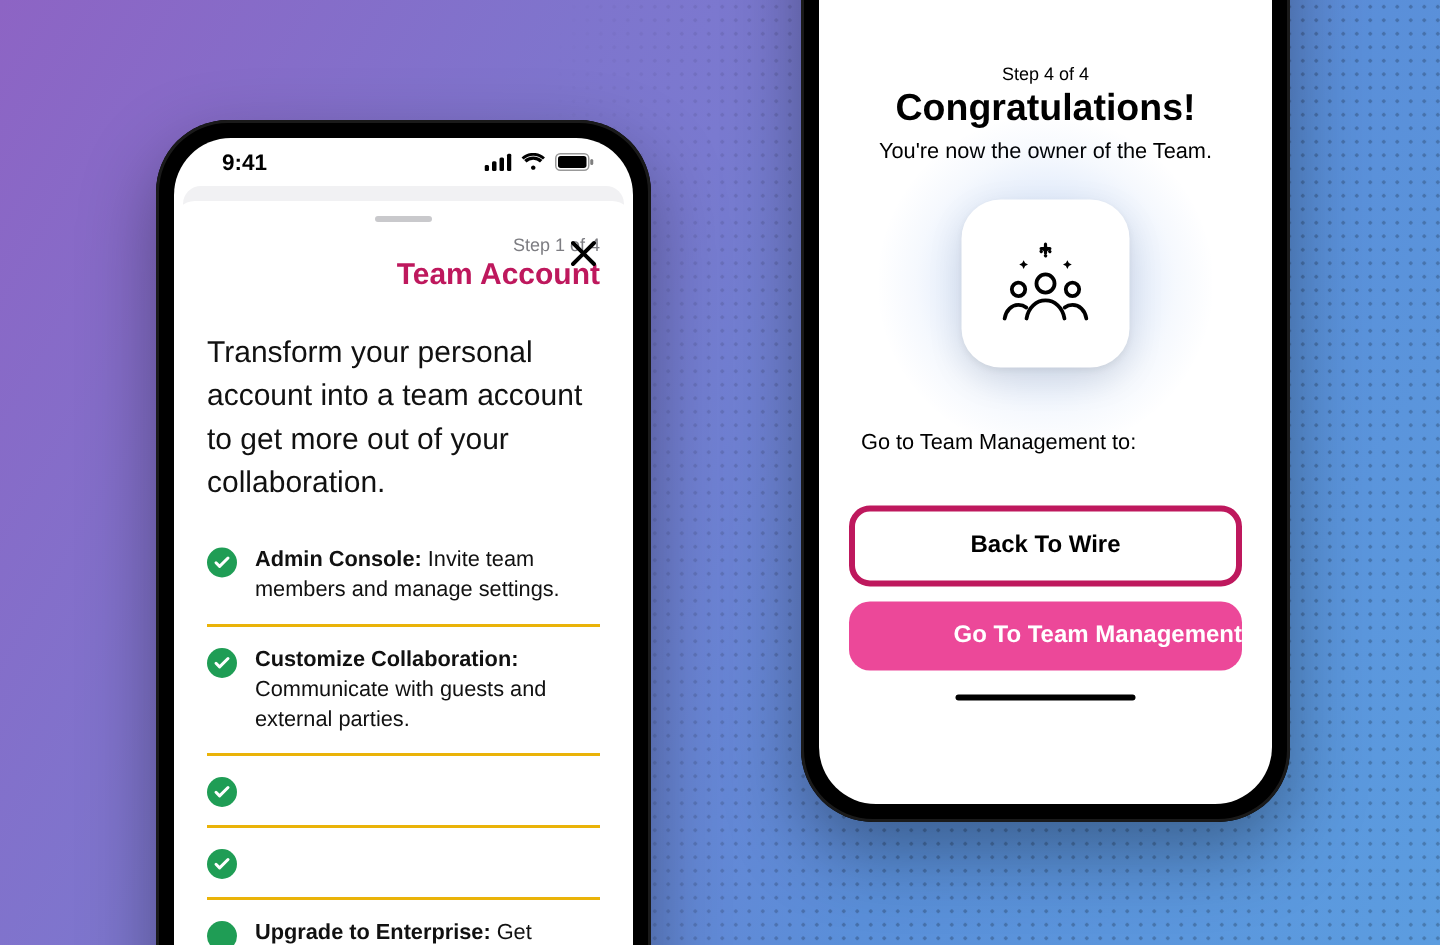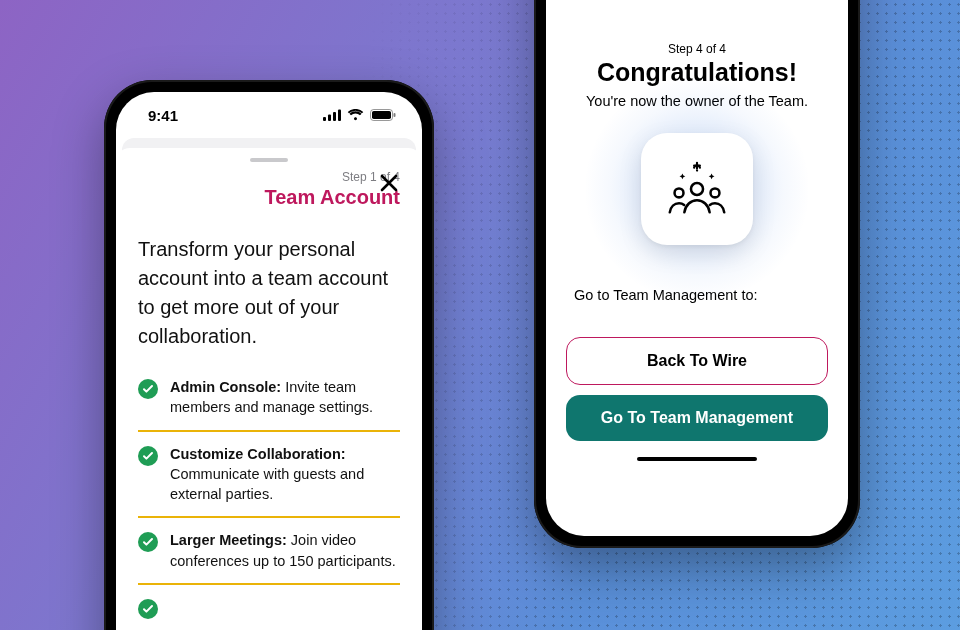--- a/index.html
+++ b/index.html
@@ -35,21 +35,21 @@
     background: #fff;
     width: 100%; height: 100%;
     border-radius: 38px;
     overflow: hidden;
     position: relative;
     display: flex; flex-direction: column;
   }
 
   
   .status-bar {
-    height: 46px;
+    height: 32px;
     display: flex; align-items: center; justify-content: space-between;
     padding: 0 26px 0 32px;
     font-weight: 600; font-size: 15px;
     color: #000;
   }
   .status-right { display: flex; align-items: center; gap: 6px; }
   .signal, .wifi, .battery { display: inline-flex; }
   .sheet-peek {
     background: #f1f1f3;
     height: 16px; margin: 0 6px;
@@ -118,22 +118,22 @@
   .mgmt-block { padding: 40px 28px 0; font-size: 14.5px; line-height: 1.5; }
   .mgmt-block ul { margin: 4px 0 0 22px; padding: 0; }
   .mgmt-block li { margin: 1px 0; }
 
   .button-stack { padding: 30px 20px 16px; display: flex; flex-direction: column; gap: 10px; }
   .btn {
     width: 100%; border-radius: 14px; padding: 14px 0;
     font-size: 16px; font-weight: 600; text-align: center;
     cursor: pointer; border: none;
   }
-  .btn-secondary { background: #fff; color: #000; border: 1px solid #be185d; }
-  .btn-primary   { background: #0f766e; color: #fff; }
+  .btn-secondary { background: #fff; color: #000; border: 4px solid #be185d; }
+  .btn-primary   { background: #ec4899; color: #fff; text-align: right; }
 
   .home-indicator {
     width: 120px; height: 4.5px; background: #000;
     border-radius: 3px; margin: 0 auto 6px;
   }
 </style>
 </head>
 <body>
 <div class="dots"></div>
 
@@ -197,21 +197,20 @@
             </svg>
           </span>
         <span class="feature-text"><b>Customize Collaboration:</b><span> Communicate with guests and external parties.</span></span>
       </div>
       <div class="feature">
         <span class="check">
             <svg viewBox="0 0 12 12">
               <path d="M2 6.2l2.4 2.4L10 3" stroke="#fff" stroke-width="2" fill="none" stroke-linecap="round" stroke-linejoin="round"></path>
             </svg>
           </span>
-        <span class="feature-text"><b>Larger Meetings:</b><span> Join video conferences up to 150 participants.</span></span>
       </div>
       <div class="feature">
         <span class="check">
             <svg viewBox="0 0 12 12">
               <path d="M2 6.2l2.4 2.4L10 3" stroke="#fff" stroke-width="2" fill="none" stroke-linecap="round" stroke-linejoin="round"></path>
             </svg>
           </span>
       </div>
       <div class="feature">
         <span class="check"></span>

